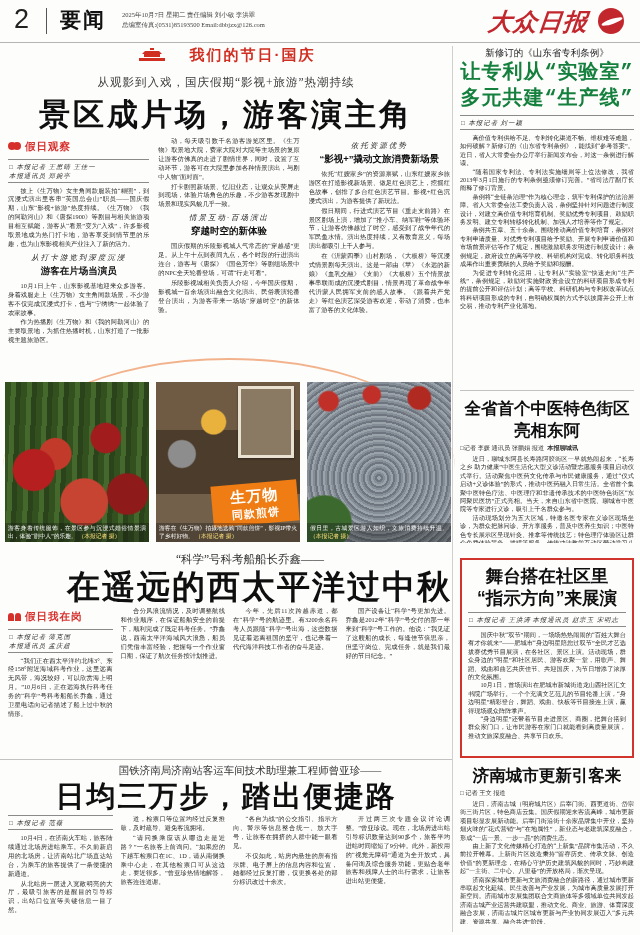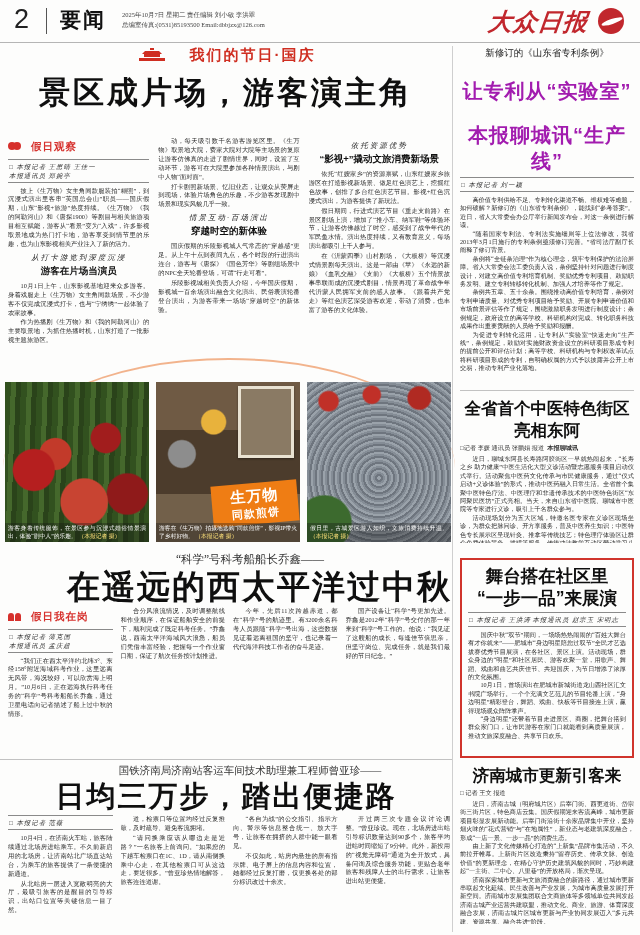--- a/index.html
+++ b/index.html
@@ -32,21 +32,21 @@
   
   #festival{position:absolute;left:0;top:46px;width:452px;text-align:center;}
   .fest-badge{display:inline-flex;align-items:center;gap:23px;font-size:15px;font-weight:900;
               color:#cf2e21;font-family:"Liberation Sans",sans-serif;letter-spacing:2px;}
   .fest-sub{font-size:11.5px;color:#3a3a3a;margin-top:7px;letter-spacing:1px;}
   .fest-head{font-size:31px;font-weight:900;color:#0f0f0f;letter-spacing:3px;margin-top:4px;
              font-family:"Liberation Sans",sans-serif;}
   
   #lead-cols{position:absolute;left:8px;top:137px;width:442px;height:228px;display:flex;gap:9px;overflow:hidden;}
   .col{flex:1;overflow:hidden;}
-  .mini-badge{display:inline-flex;align-items:center;gap:10px;font-size:10.5px;font-weight:900;
+  .mini-badge{display:inline-flex;align-items:center;gap:4px;font-size:10.5px;font-weight:900;
               color:#d6302c;font-family:"Liberation Sans",sans-serif;letter-spacing:1px;margin-bottom:2px;}
   .binoc{display:inline-block;width:13px;height:9px;position:relative;}
   .binoc:before,.binoc:after{content:"";position:absolute;top:0;width:8px;height:8px;border-radius:50%;
         background:#d6302c;}
   .binoc:before{left:0;} .binoc:after{right:0;}
   .people-ic{display:inline-block;width:13px;height:9px;position:relative;}
   .people-ic:before,.people-ic:after{content:"";position:absolute;bottom:0;width:6px;height:8px;
         background:#d6302c;border-radius:3px 3px 0 0;}
   .people-ic:before{left:0;} .people-ic:after{right:0;}
   
@@ -88,22 +88,22 @@
   #sci-cols{position:absolute;left:8px;top:607px;width:442px;height:148px;display:flex;gap:8px;overflow:hidden;}
   .hline{position:absolute;left:0;width:452px;height:1px;background:#c2c2c2;}
   
   #sta-kicker{position:absolute;left:0;top:764px;width:452px;font-size:10.5px;}
   #sta-head{position:absolute;left:0;top:777px;width:452px;text-align:center;font-size:29px;font-weight:900;
             color:#0f0f0f;letter-spacing:2px;font-family:"Liberation Sans",sans-serif;}
   #sta-cols{position:absolute;left:8px;top:815px;width:442px;height:118px;display:flex;gap:8px;overflow:hidden;}
   
   #rail{position:absolute;left:460px;top:46px;width:174px;}
   .rail-kicker{font-size:9.5px;text-align:center;line-height:14px;color:#222;}
-  .rail-head-big{font-size:20px;font-weight:900;text-align:center;line-height:26px;color:#a21caf;
-       font-family:Liberation Sans, sans-serif;letter-spacing:1px;margin-top:18px;}
+  .rail-head-big{font-size:20px;font-weight:900;text-align:center;line-height:26px;color:#15803d;
+       font-family:Liberation Mono, monospace;letter-spacing:1px;margin-top:0;}
   .rail-body{margin-top:3px;}
   .rail-body p{margin:0;text-indent:2em;font-size:6.2px;line-height:8.4px;text-align:justify;}
   .rail-sec-head{font-size:16.5px;font-weight:900;text-align:center;line-height:22px;color:#0f0f0f;
        font-family:"Liberation Sans",sans-serif;}
   .rail-byline{font-size:6.2px;color:#333;margin:3px 0;line-height:8px;}
   .leadword{font-weight:900;}
   #patent-sec{height:344px;overflow:hidden;position:relative;}
   #tcm-sec{height:146px;overflow:hidden;margin-top:6px;}
   #stage-box{margin-top:15px;border:2px solid #d0342c;padding:5px 6px;height:186px;overflow:hidden;}
   #jinan-sec{margin-top:6px;height:160px;overflow:hidden;}
@@ -129,20 +129,21 @@
   <div id="festival">
     <div class="fest-badge">
       <svg width="30" height="16" viewBox="0 0 30 16">
         <rect x="2" y="10" width="26" height="3" fill="#cf2e21"></rect>
         <rect x="7" y="6" width="16" height="3" fill="#cf2e21"></rect>
         <path d="M5 6 L25 6 L22 3 L8 3 Z" fill="#cf2e21"></path>
         <rect x="13" y="0" width="4" height="2" fill="#cf2e21"></rect>
       </svg>
       <span>我们的节日·国庆</span>
     </div>
+    <div class="fest-sub">从观影到入戏，国庆假期“影视+旅游”热潮持续</div>
     <div class="fest-head">景区成片场，游客演主角</div>
   </div>
 
   <div id="lead-cols">
     <div class="col">
       <div class="mini-badge">
         <span class="binoc"></span>
         <span>假日观察</span>
       </div>
       <div class="byline">
@@ -260,21 +261,21 @@
       </div>
     <div class="col body-text">
         <p>开过两三次专题会议讨论调整。”曾亚珍说。现在，北场房进出站引导标识数量达到90多个，旅客平均进站时间缩短了9分钟。此外，新投用的“视觉无障碍”通道为全开放式，具备问询及综合服务功能，更贴合老年旅客和残障人士的出行需求，让旅客进出站更便捷。</p>
       </div>
   </div>
 
   <div id="rail">
     <div id="patent-sec">
       <div class="rail-kicker">新修订的《山东省专利条例》</div>
       <div class="rail-head-big">让专利从“实验室”</div>
-      <div class="rail-head-big">本报聊城讯“生产线”</div>
+      <div class="rail-head-big">多元共建“生产线”</div>
       <div class="byline">
         <i>□ 本报记者  刘一颖</i>
       </div>
       <div class="rail-body">
           <p>高价值专利供给不足、专利转化渠道不畅、维权难等难题，如何破解？新修订的《山东省专利条例》，能找到“参考答案”。近日，省人大常委会办公厅举行新闻发布会，对这一条例进行解读。</p>
           <p>“随着国家专利法、专利法实施细则等上位法修改，我省2013年3月1日施行的专利条例亟须修订完善。”省司法厅副厅长阐释了修订背景。</p>
           <p>条例将“全链条治理”作为核心理念，筑牢专利保护的法治屏障。省人大常委会法工委负责人说，条例坚持针对问题进行制度设计，对建立高价值专利培育机制、奖励优秀专利项目、鼓励职务发明、建立专利转移转化机制、加强人才培养等作了规定。</p>
           <p>条例共五章、五十余条。围绕推动高价值专利培育，条例对专利申请质量、对优秀专利项目给予奖励、开展专利申请价值和市场前景评估等作了规定，围绕激励职务发明进行制度设计；条例规定，政府设立的高等学校、科研机构对完成、转化职务科技成果作出重要贡献的人员给予奖励和报酬。</p>
           <p>为促进专利转化运用，让专利从“实验室”快速走向“生产线”，条例规定，鼓励对实施财政资金设立的科研项目形成专利的提前公开和评估计划；高等学校、科研机构与专利权改革试点将科研项目形成的专利，自明确权属的方式予以披露并公开上市交易，推动专利产业化落地。</p>
         </div>
@@ -290,21 +291,21 @@
         &nbsp;<span class="leadword">本报聊城讯</span>
       </div>
       <div class="rail-body">
           <p>近日，聊城东阿县长寿路阿胶街区一早就热闹起来，“长寿之乡 助力健康”中医生活化大型义诊活动暨志愿服务项目启动仪式举行。活动聚焦中医药文化传承与市民健康服务，通过“仪式启动+义诊体验”的形式，推动中医药融入日常生活。全省首个集聚中医特色疗法、中医理疗和非遗传承技术的中医特色街区“东阿聚民医坊”正式亮相。当天，来自山东省中医院、聊城市中医院等专家进行义诊，吸引上千名群众参与。</p>
           <p>活动现场划分为五大区域，特邀名医专家在义诊区现场坐诊，为群众把脉问诊、开方享服务，普及中医养生知识；中医特色专长展示区呈现针灸、推拿等传统技艺；特色理疗体验区让群众免费体验艾灸、拔罐等服务，传统功法教学互动区带动学习八段锦。</p>
         </div>
     </div>
 
     <div id="stage-box">
       <div class="rail-sec-head" style="font-size:17.5px">舞台搭在社区里</div>
-      <div class="rail-sec-head" style="font-size:17.5px">“一步一品”来展演</div>
+      <div class="rail-sec-head" style="font-size:17.5px">“指示方向”来展演</div>
       <div class="byline">
         <i>□ 本报记者  王洪涛</i>
         <i>本报通讯员  赵宗玉  宋明志</i>
       </div>
       <div class="rail-body">
           <p>国庆中秋“双节”期间，一场场热热闹闹的“百姓大舞台 有才你就来”——肥城市“身边明星陪您过双节”全民才艺选拔赛优秀节目展演，在各社区、景区上演。活动现场，群众身边的“明星”和社区居民、游客欢聚一堂，用歌声、舞蹈、戏曲和曲艺共庆佳节、共迎国庆，为节日增添了浓厚的文化氛围。</p>
           <p>10月1日，首场演出在肥城市新城街道龙山西社区汇文书院广场举行。一个个充满文艺范儿的节目轮番上演，“身边明星”精彩登台，舞蹈、戏曲、快板等节目接连上演，赢得现场观众阵阵掌声。</p>
           <p>“身边明星”还带着节目走进景区、商圈，把舞台搭到群众家门口，让市民游客在家门口就能看到高质量展演，推动文旅深度融合、共享节日欢乐。</p>
         </div>
     </div>

